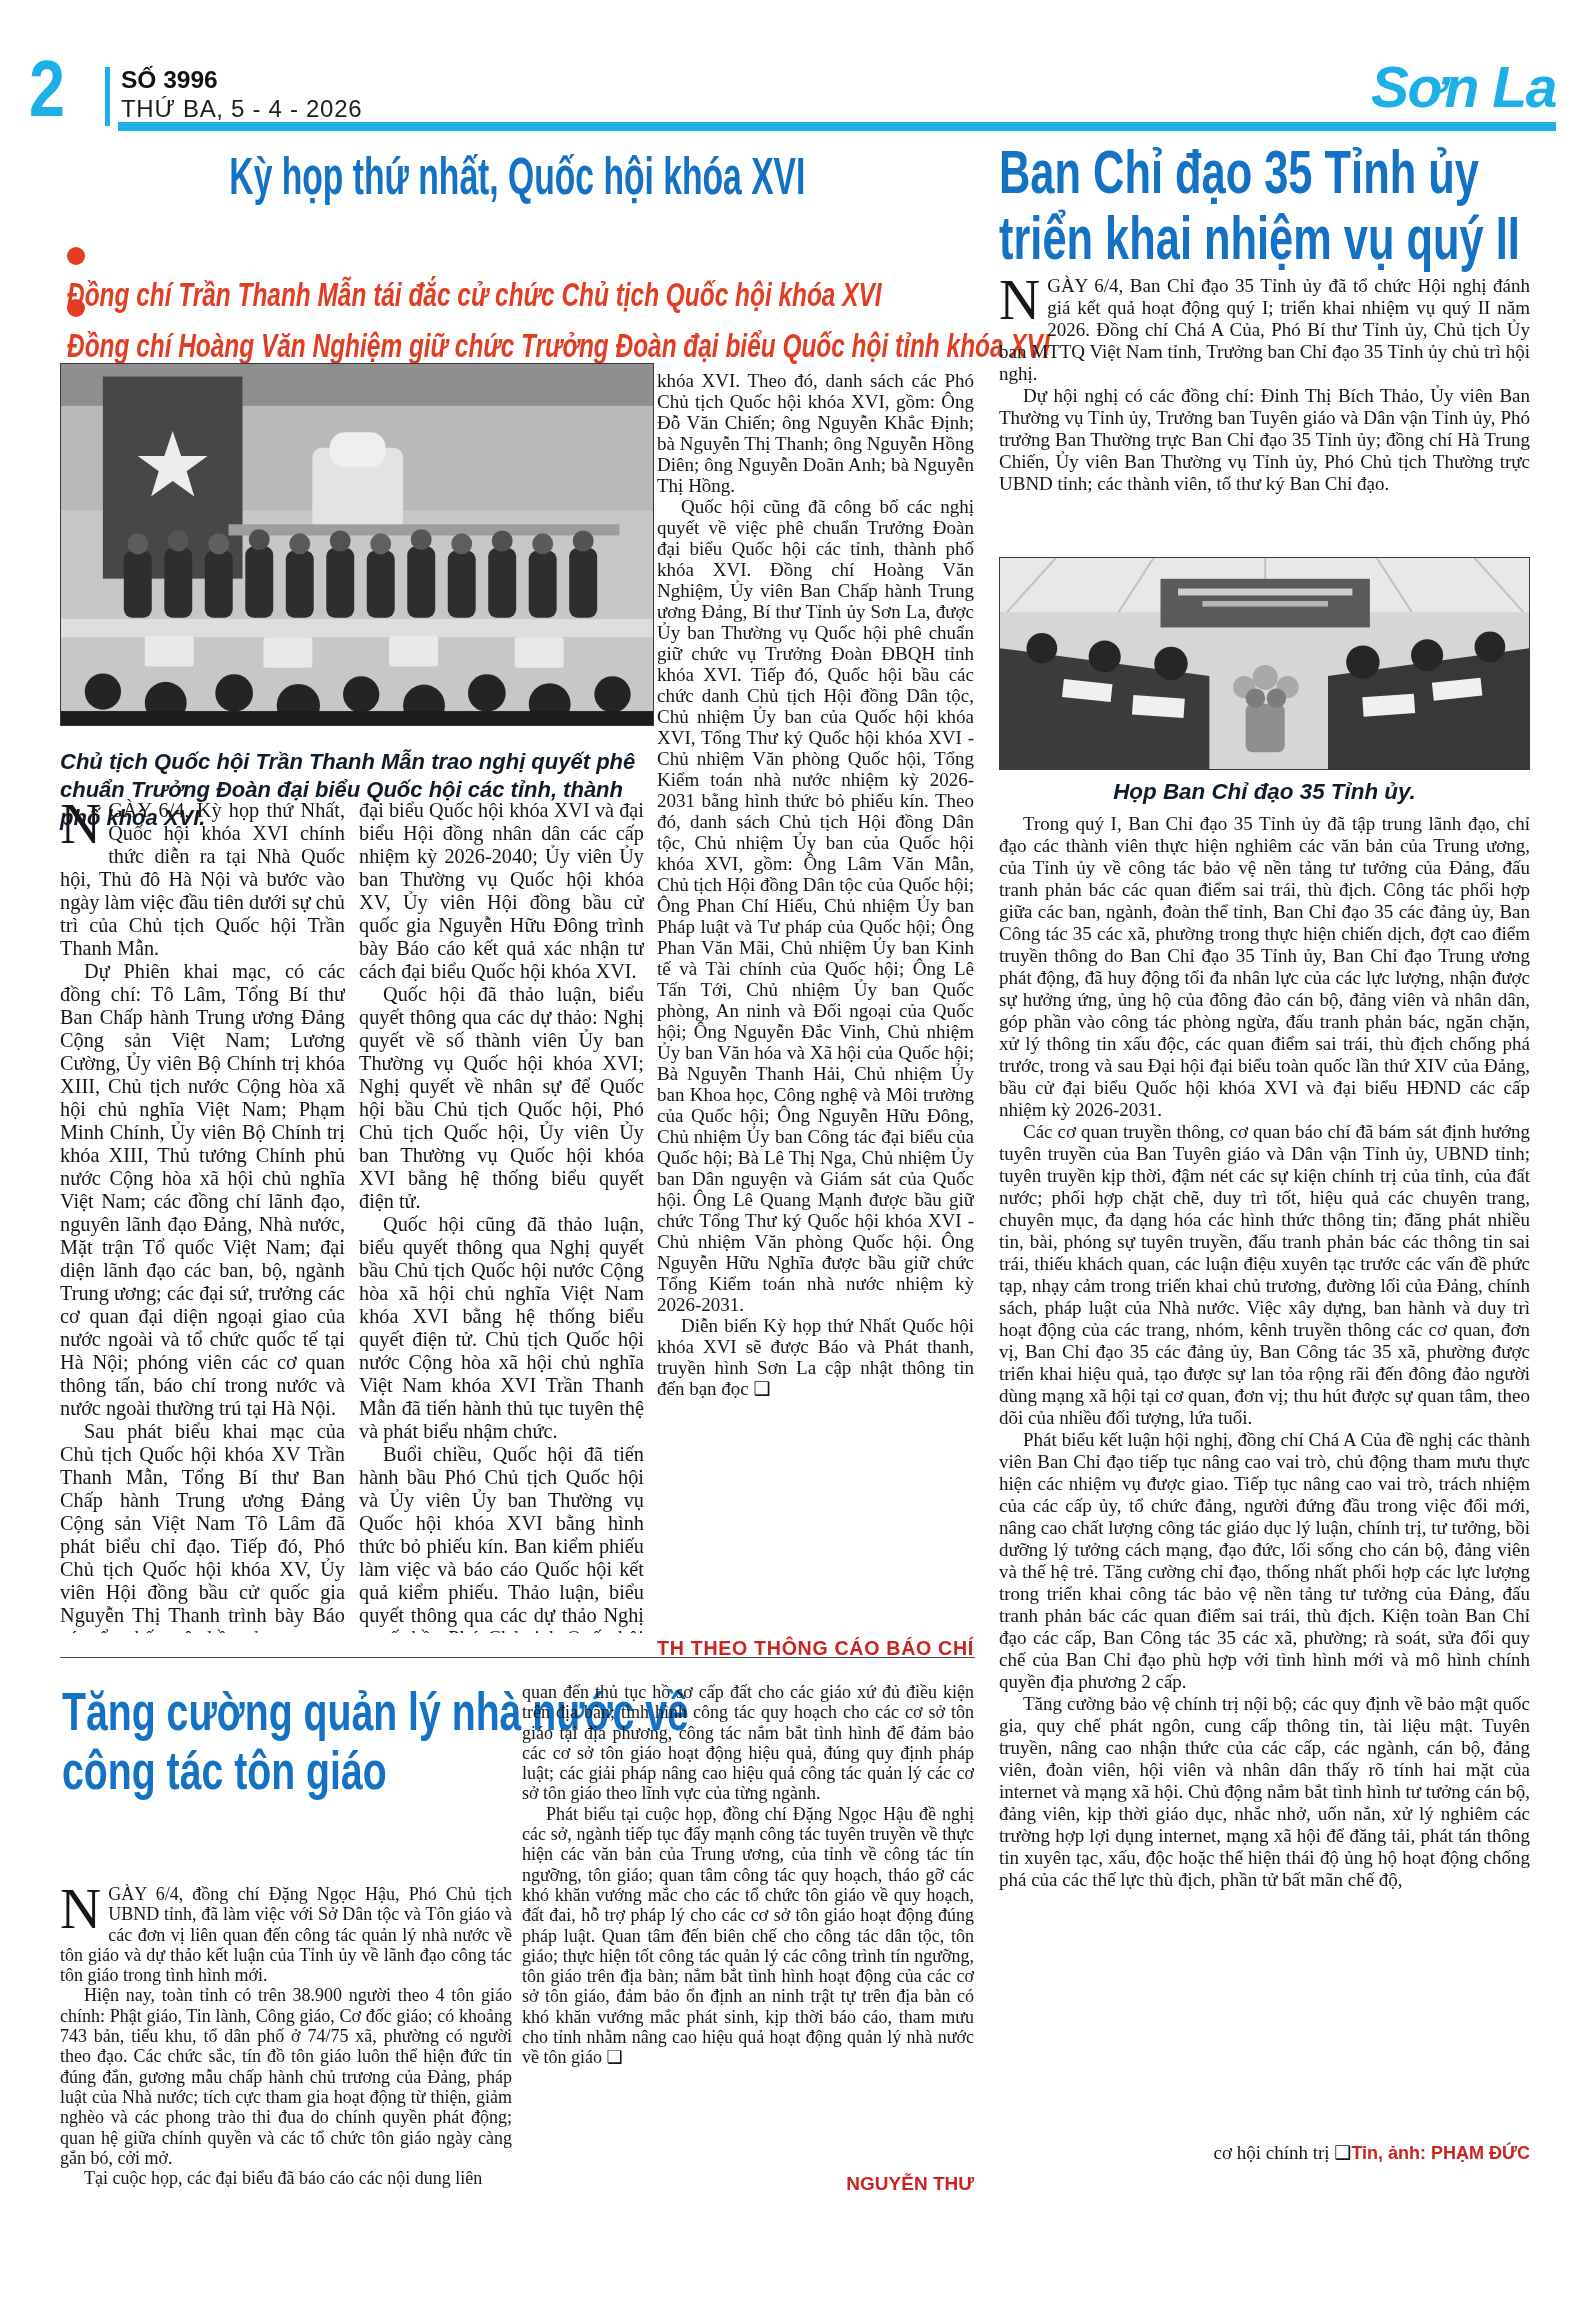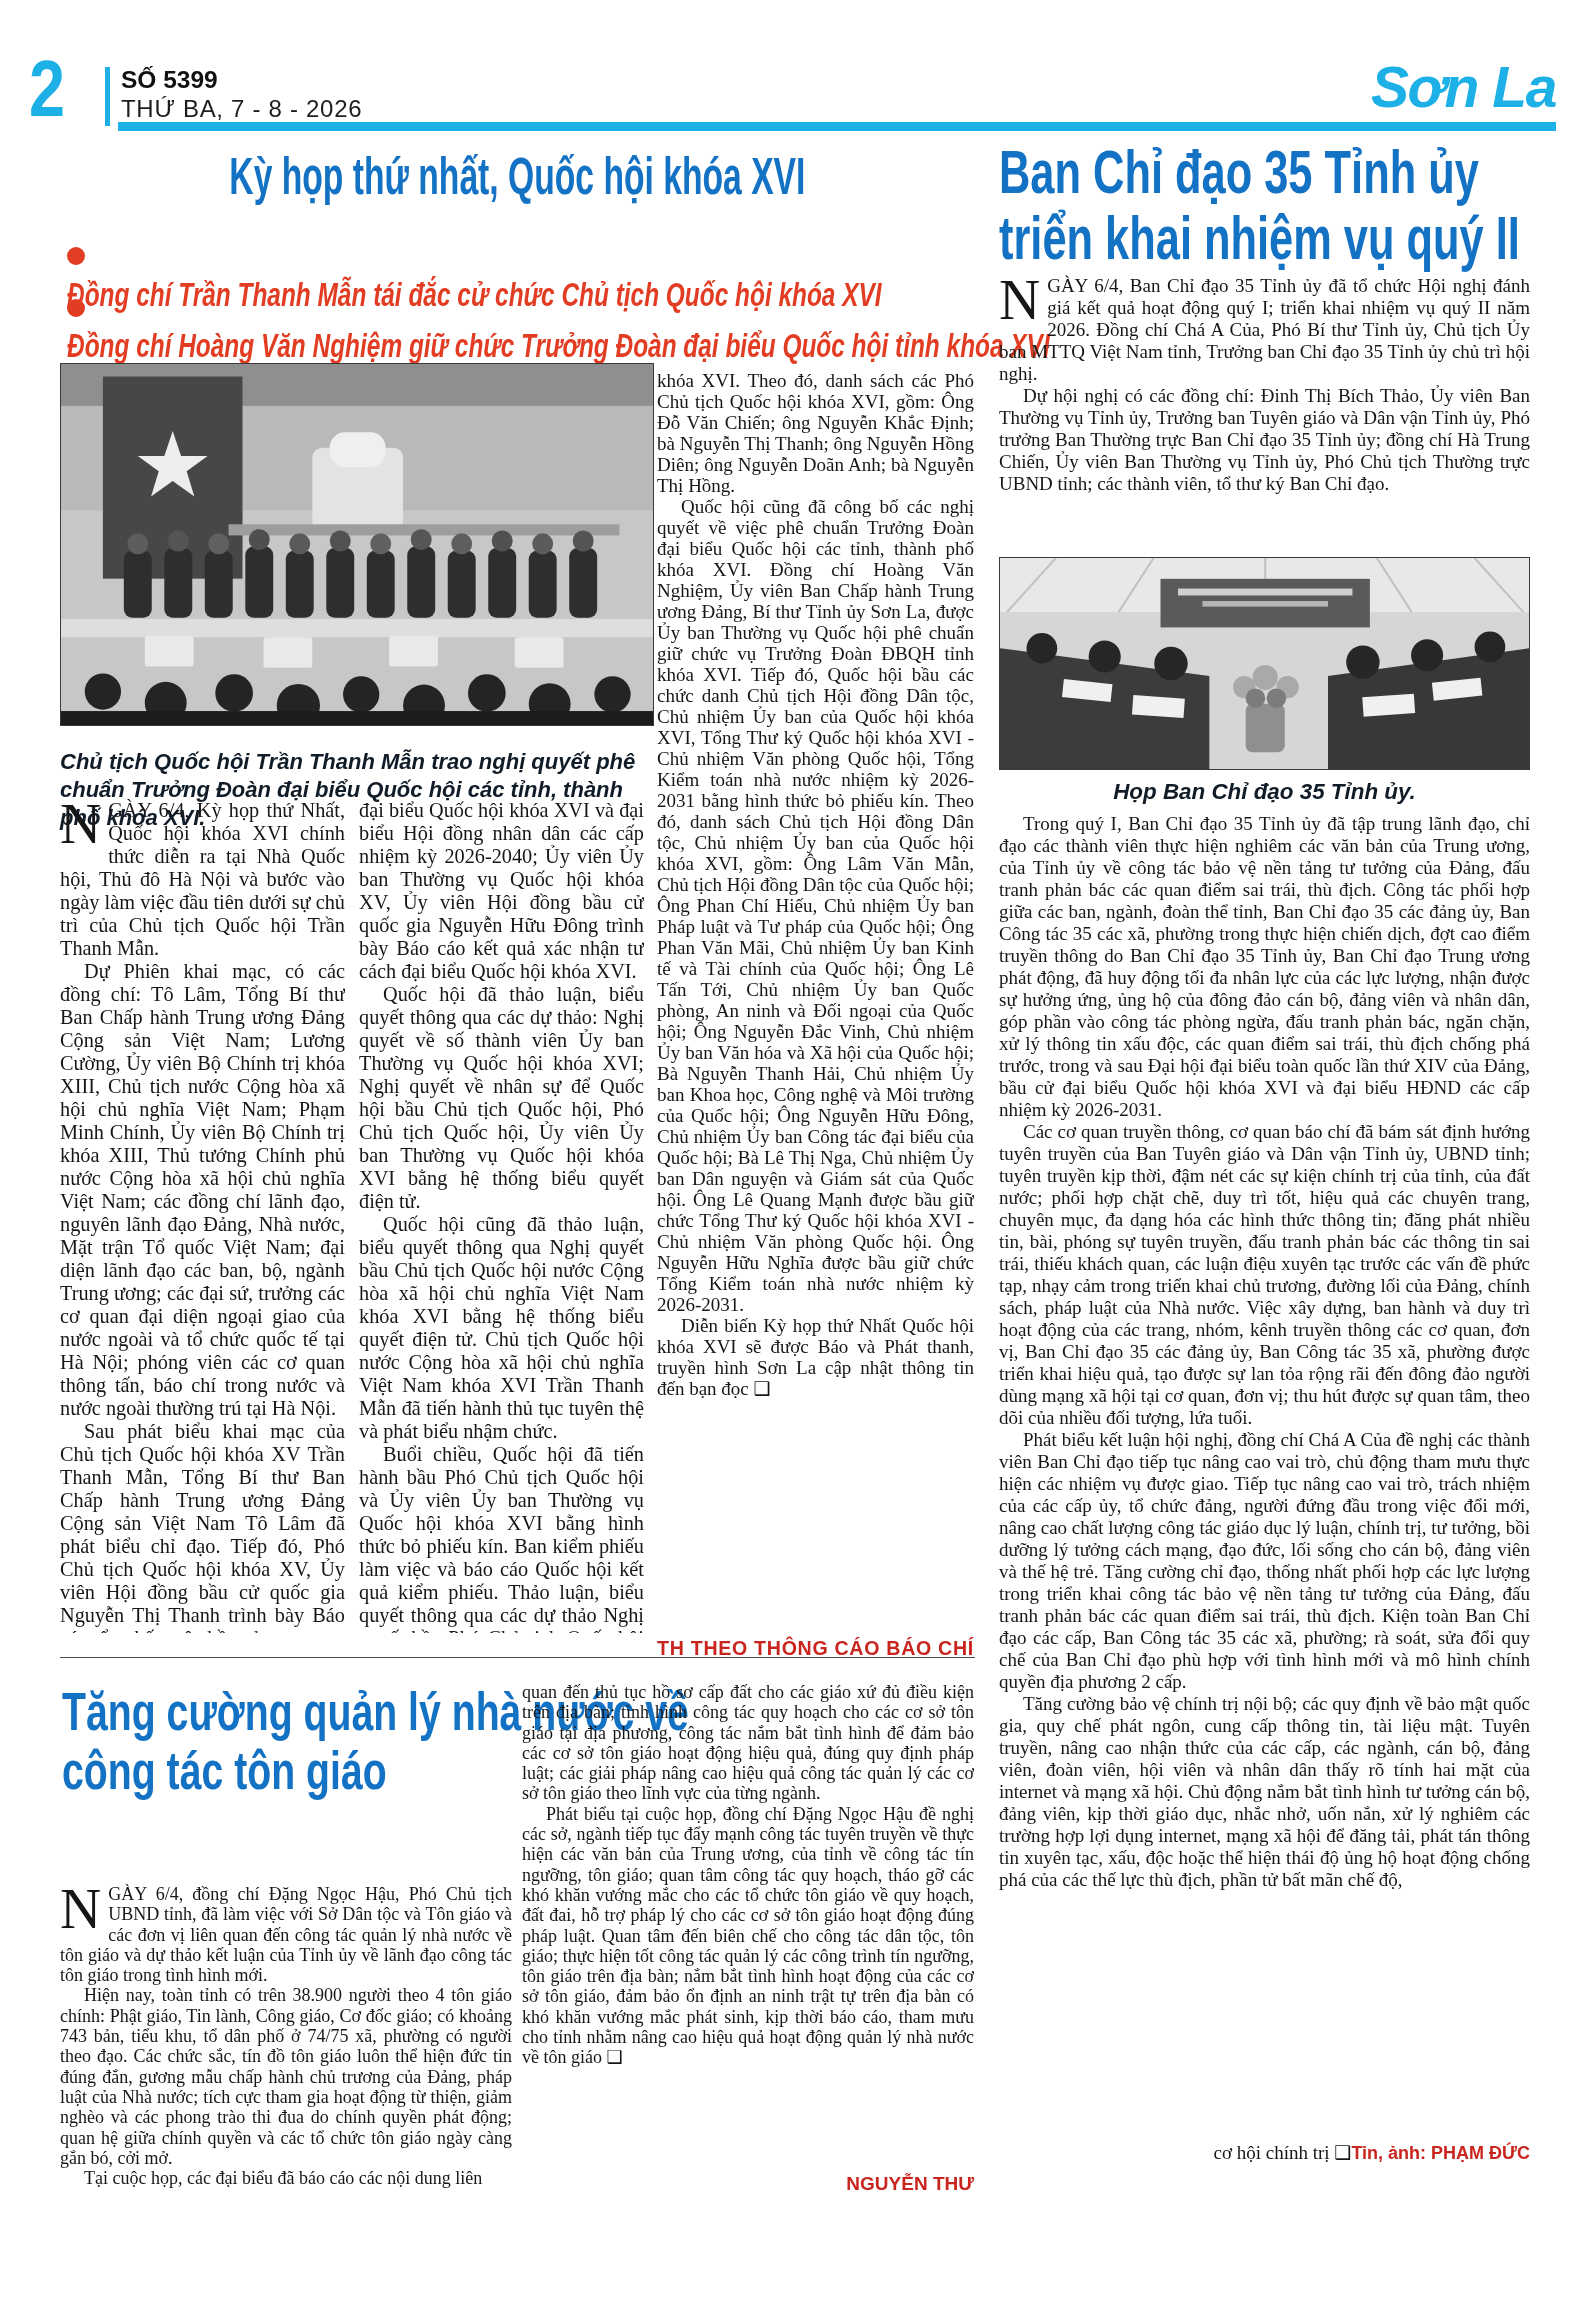--- a/index.html
+++ b/index.html
@@ -113,22 +113,22 @@
   .sb-ending{font-family:"Liberation Serif",serif;font-size:19px;color:var(--text-black);}
   .credit-sidebar{font-size:18px;}
 </style>
 </head>
 <body>
 
 <div class="page">
 
   <div class="page-number">2</div>
   <div class="header-vbar"></div>
-  <div class="issue-number">SỐ 5399</div>
-  <div class="issue-date">THỨ BA, 7 - 8 - 2026</div>
+  <div class="issue-number">SỐ 3996</div>
+  <div class="issue-date">THỨ BA, 5 - 4 - 2026</div>
   <div class="header-rule"></div>
   <div class="brand">Sơn La</div>
 
   <div class="main-headline">
     <span class="scx">Kỳ họp thứ nhất, Quốc hội khóa XVI</span>
   </div>
 
   <div class="subheads">
       <div class="bullet-line"><span class="dot"></span><span class="bullet-text scx">Đồng chí Trần Thanh Mẫn tái đắc cử chức Chủ tịch Quốc hội khóa XVI</span></div>
       <div class="bullet-line"><span class="dot"></span><span class="bullet-text scx">Đồng chí Hoàng Văn Nghiệm giữ chức Trưởng Đoàn đại biểu Quốc hội tỉnh khóa XVI</span></div>

